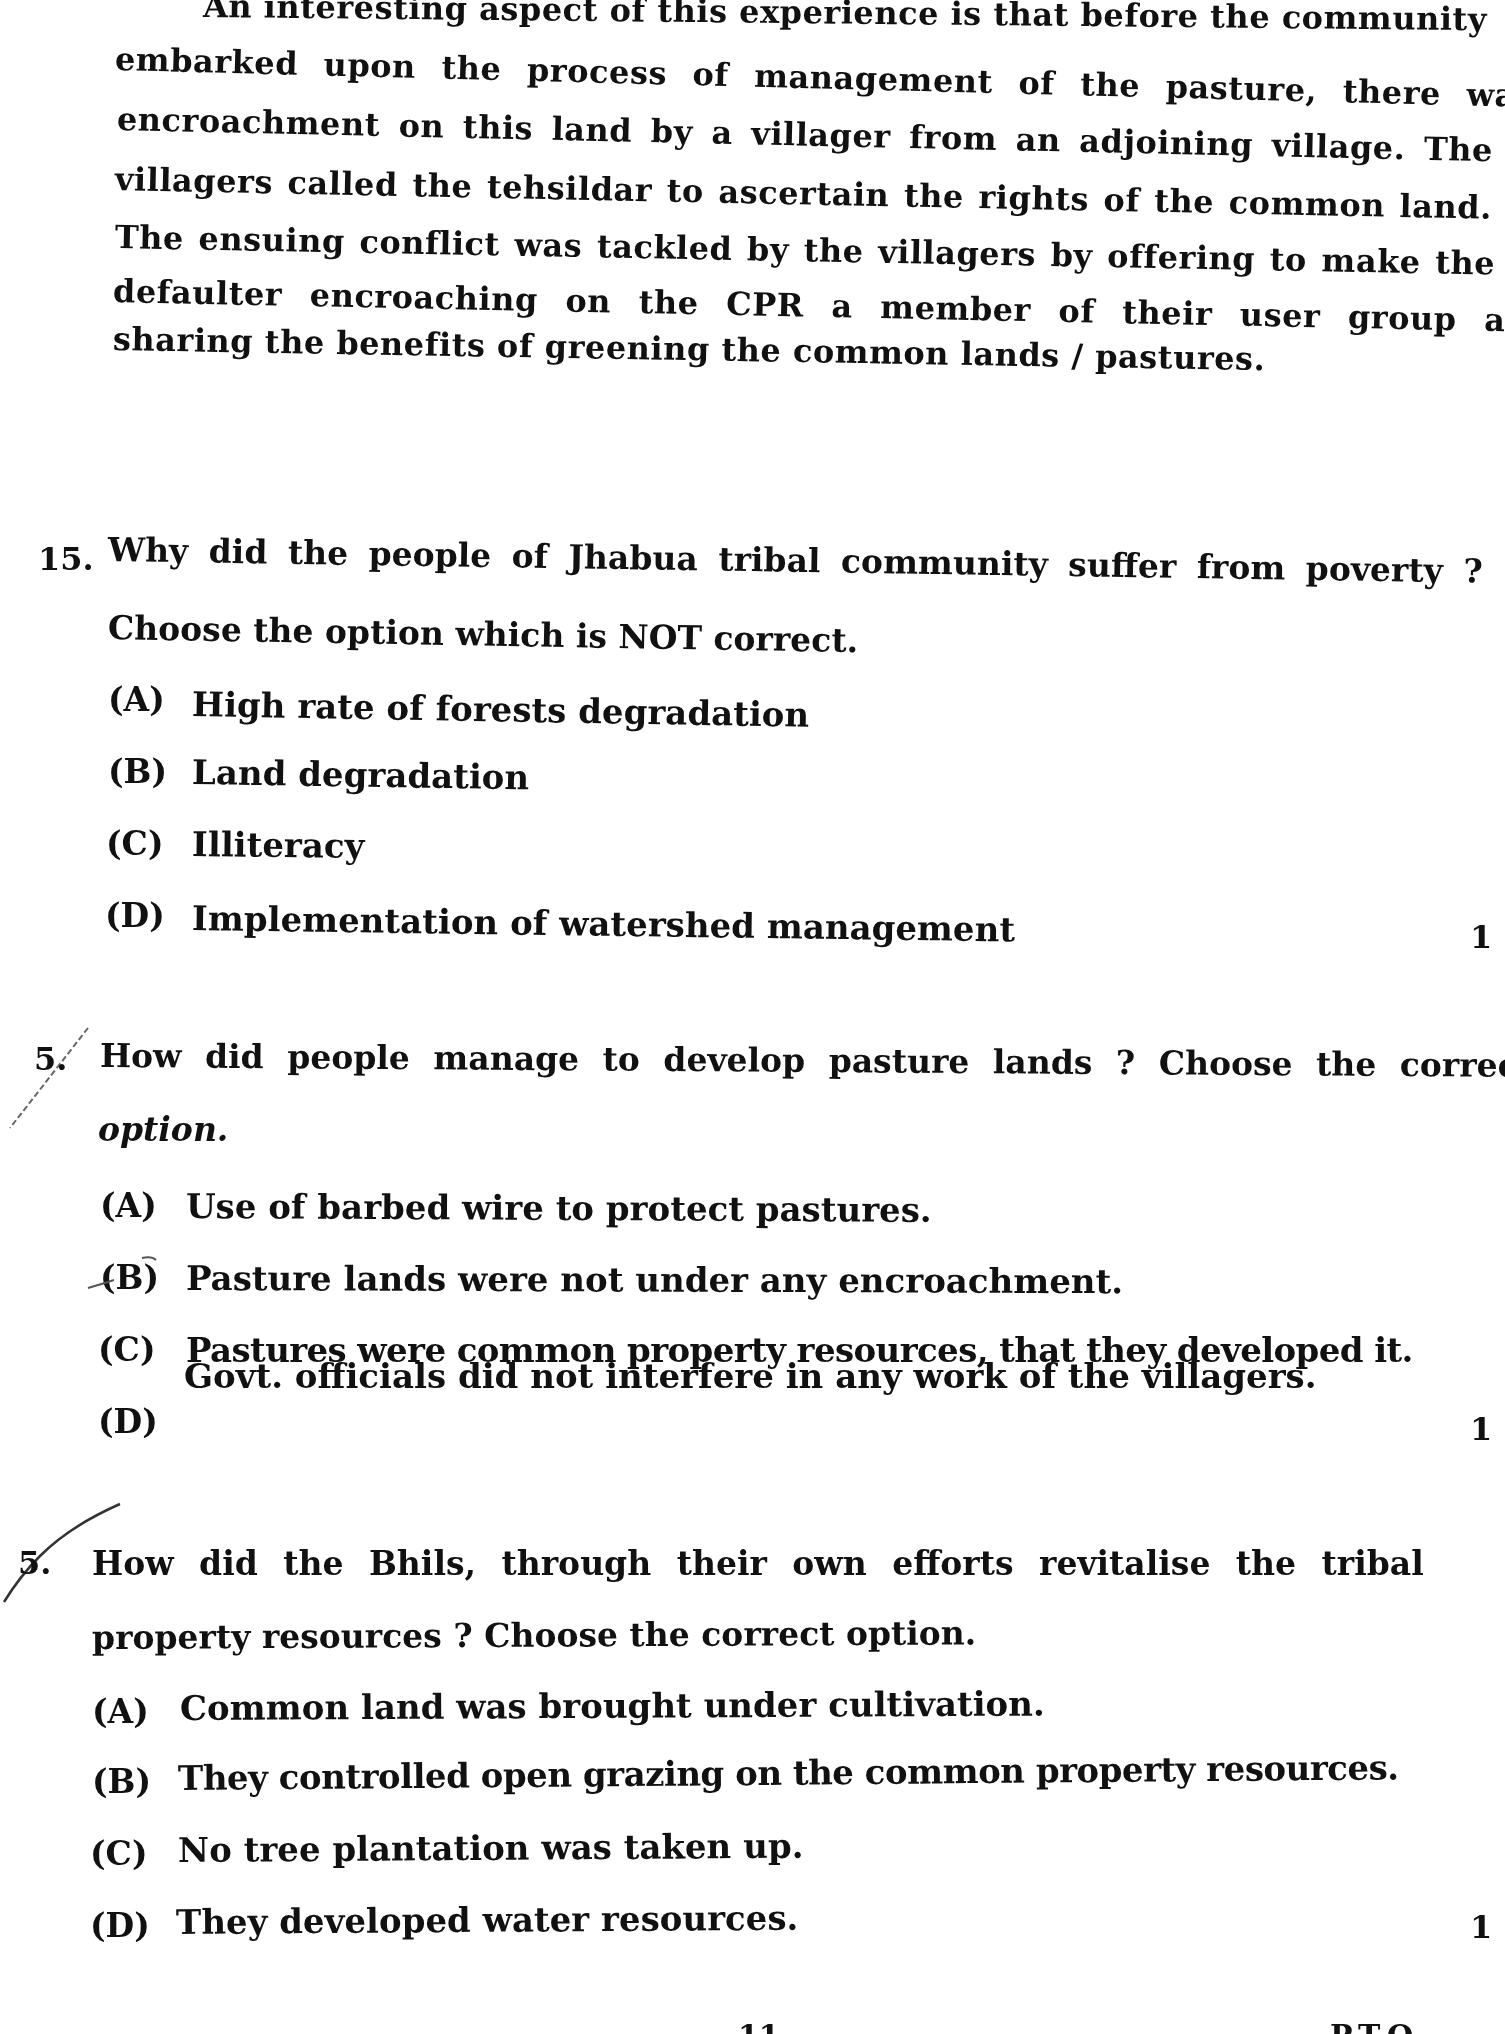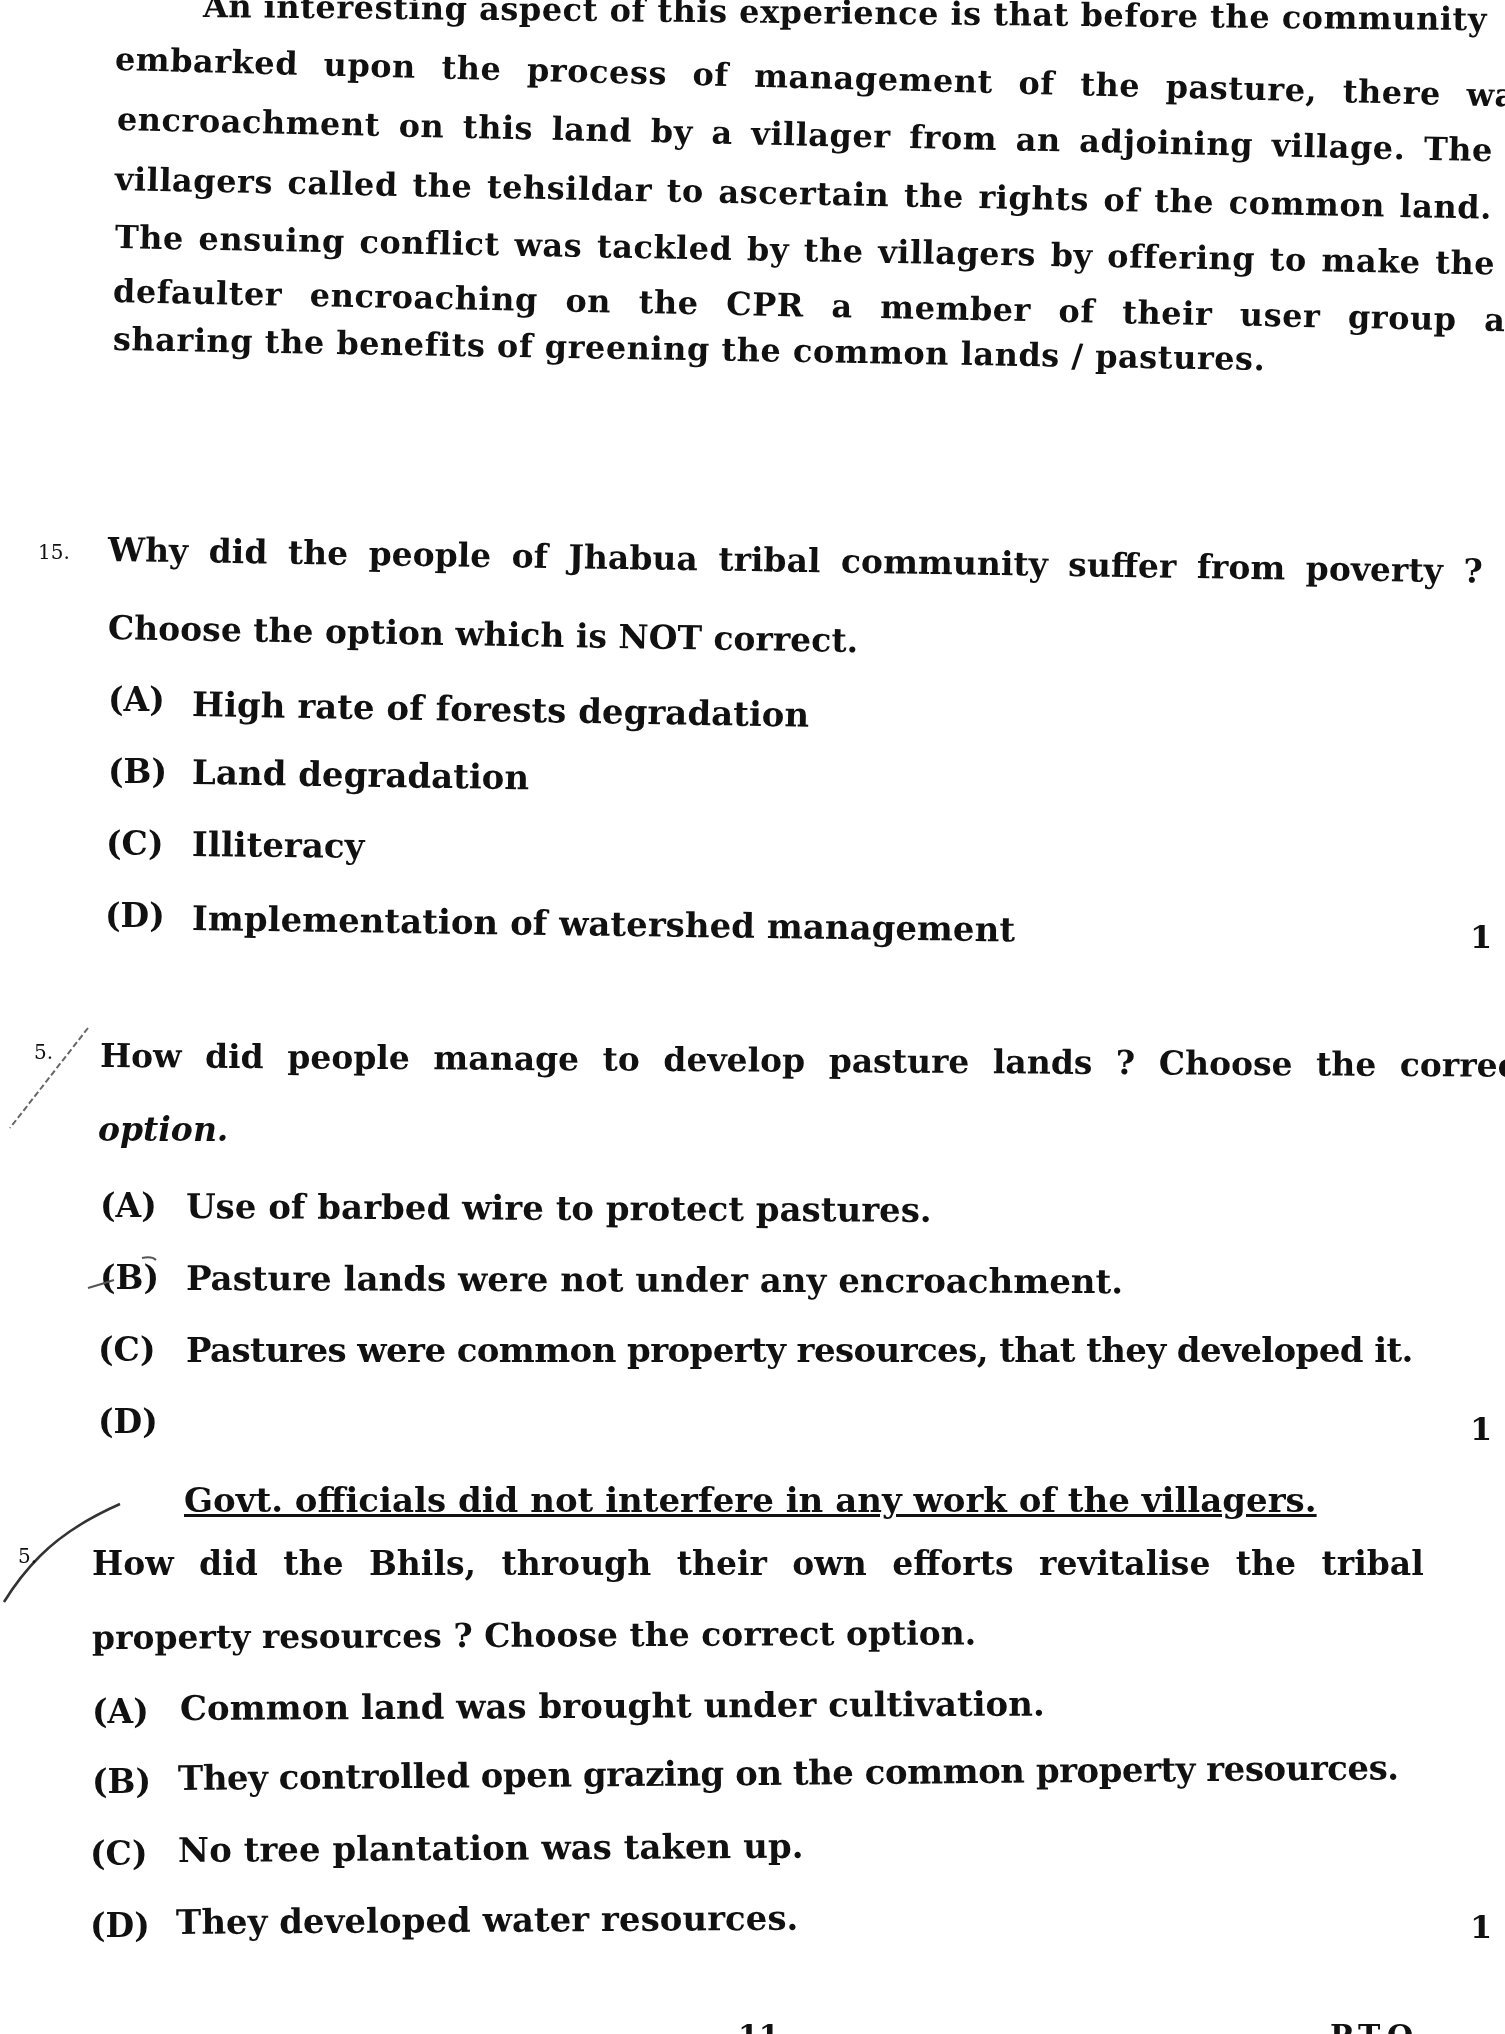--- a/index.html
+++ b/index.html
@@ -24,22 +24,22 @@
     .passage-line {
       position: absolute;
       font-size: 32px;
       font-weight: bold;
       white-space: nowrap;
       letter-spacing: 0.5px;
       transform-origin: left center;
     }
     .q-number {
       position: absolute;
-      font-size: 20px;
-      font-weight: normal;
+      font-size: 32px;
+      font-weight: bold;
     }
     .q-line {
       position: absolute;
       font-size: 33px;
       font-weight: bold;
       white-space: nowrap;
       transform-origin: left center;
     }
     .opt-label {
       position: absolute;
@@ -121,21 +121,21 @@
     <div class="opt-label" style="left:100px; top:1258px;">(B)</div>
     <svg class="pencil-mark" style="left:84px; top:1254px;" width="80" height="40" viewBox="0 0 80 40">
       <path d="M4 34 Q18 30 30 26 M58 4 Q68 2 72 6" stroke="#555" stroke-width="2" fill="none"></path>
     </svg>
     <div class="opt-text" style="left:186px; top:1258px; transform: rotate(0.2deg);">Pasture lands were not under any encroachment.</div>
 
     <div class="opt-label" style="left:98px; top:1330px;">(C)</div>
     <div class="opt-text" style="left:186px; top:1330px; letter-spacing:-0.6px;">Pastures were common property resources, that they developed it.</div>
 
     <div class="opt-label" style="left:98px; top:1402px;">(D)</div>
-    <div class="opt-text" style="left:184px; top:1480px;text-decoration:underline;">Govt. officials did not interfere in any work of the villagers.</div>
+    <div class="opt-text" style="left:184px; top:1356px;">Govt. officials did not interfere in any work of the villagers.</div>
 
     <div class="marks" style="left:1470px; top:1410px;">1</div>
   </div>
 
   <div>
     <svg class="pencil-mark" style="left:0; top:1496px;" width="130" height="110" viewBox="0 0 130 110">
       <path d="M120 8 Q70 30 40 60 Q20 80 4 106" stroke="#333" stroke-width="2.5" fill="none"></path>
     </svg>
     <div class="q-number" style="left:18px; top:1544px;">5.</div>
     <div class="q-line" style="left:92px; top:1544px; word-spacing:14px;">How did the Bhils, through their own efforts revitalise the tribal</div>

